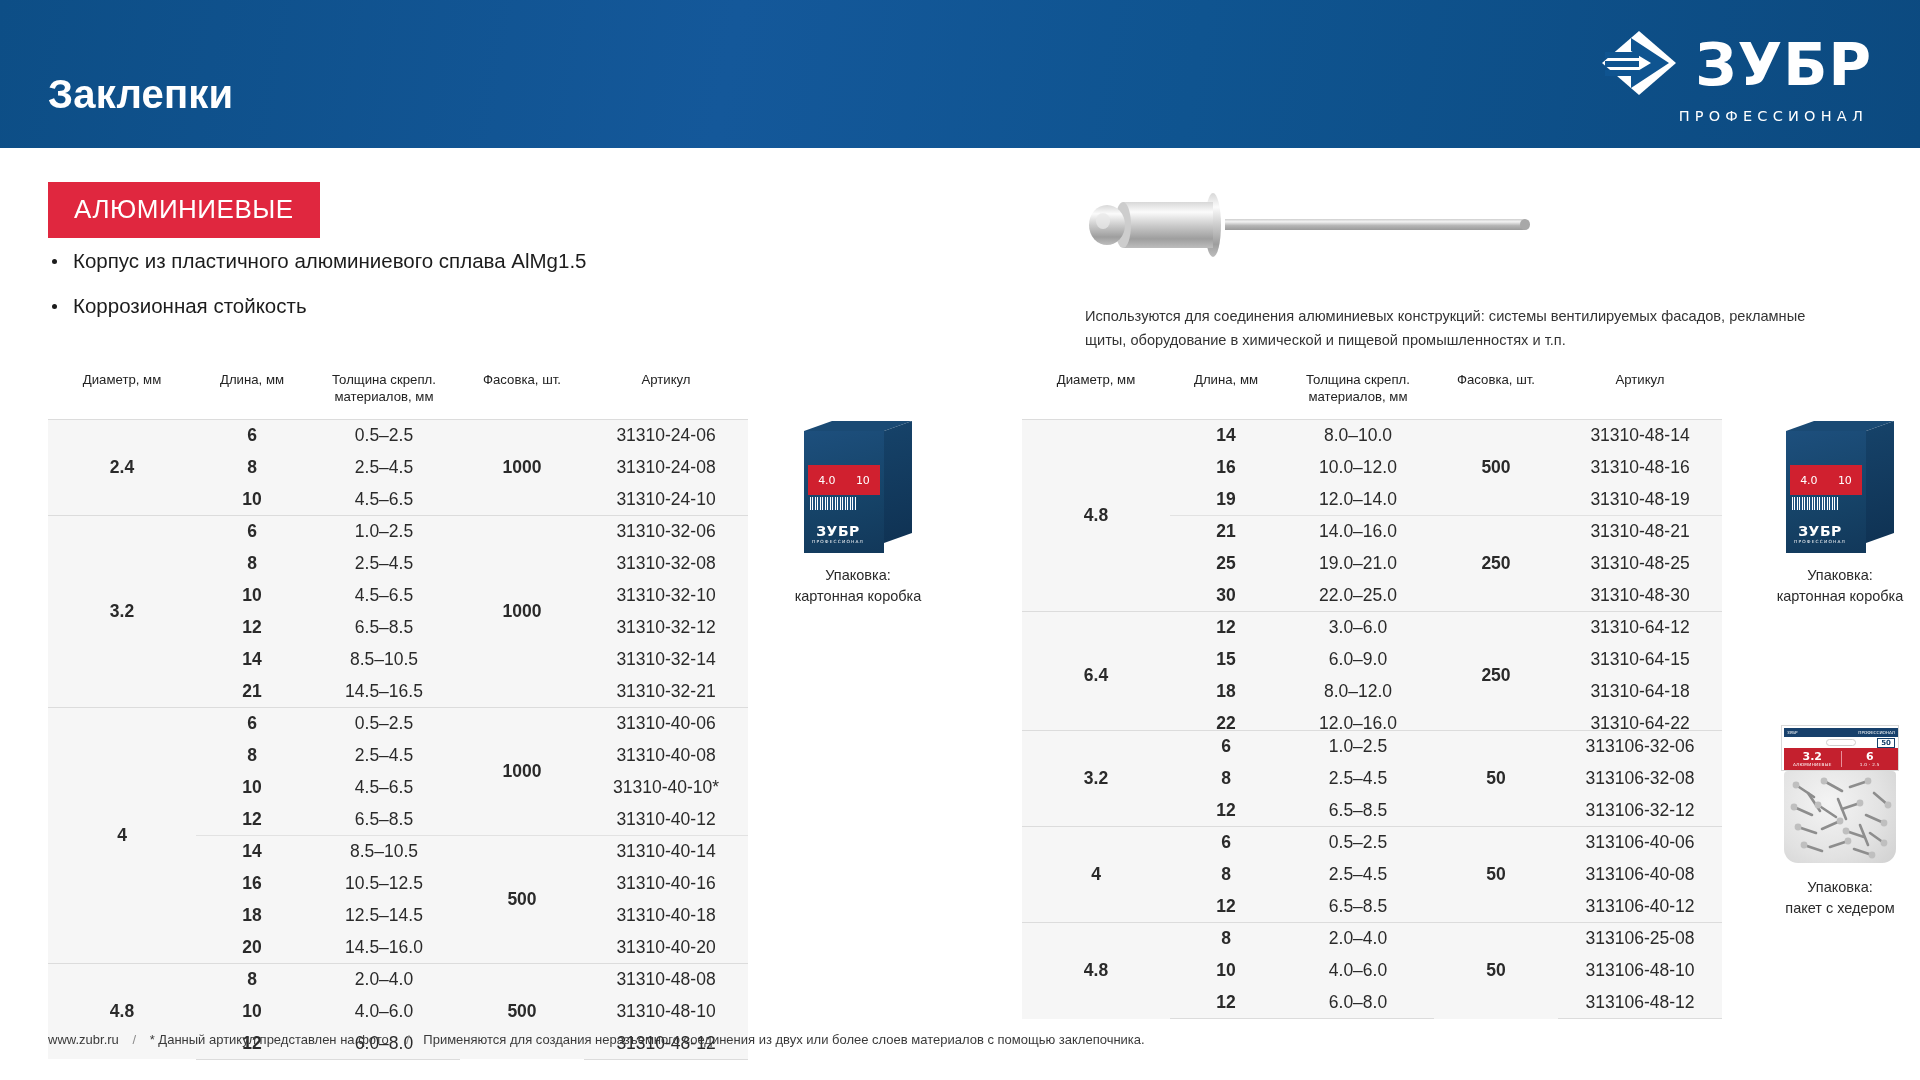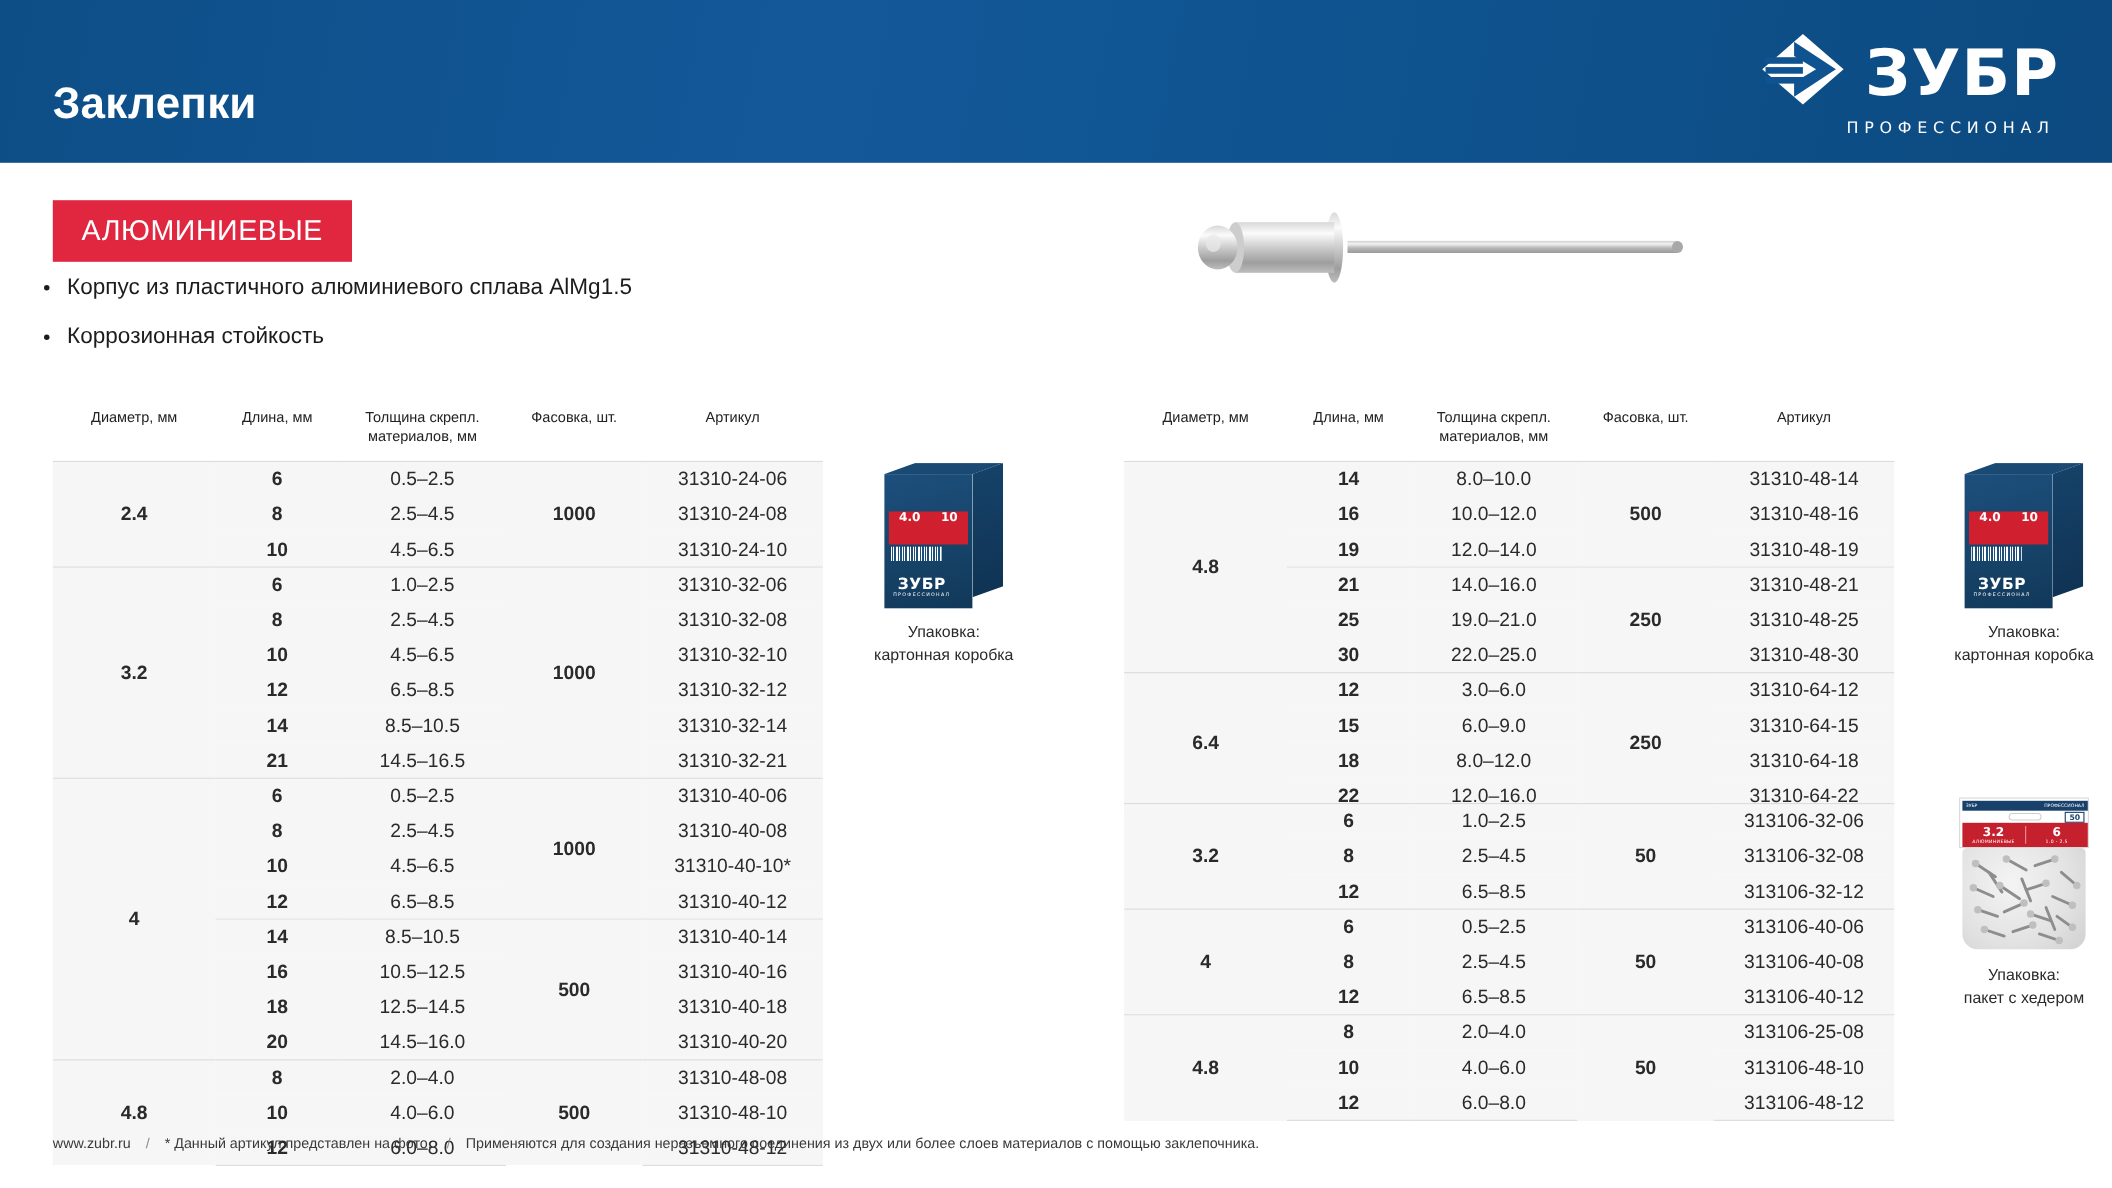--- a/index.html
+++ b/index.html
@@ -37,21 +37,21 @@
     margin-top: 8px; margin-right: 4px; font-family: "DejaVu Sans", sans-serif;
   }
 
   
   .badge {
     position: absolute; left: 48px; top: 182px;
     background: #e0273f; color: #ffffff;
     font-size: 26px; padding: 12px 26px 13px 26px;
     letter-spacing: .5px;
   }
-  .bullets { position: absolute; left: 40px; top: 248px; width: 620px; }
+  .bullets { position: absolute; left: 52px; top: 248px; width: 620px; }
   .bullet { display: flex; align-items: flex-start; margin-bottom: 19px; }
   .bullet-dot {
     width: 5px; height: 5px; border-radius: 50%; background: #1c1c1c;
     margin-top: 11px; margin-right: 16px; flex: none;
   }
   .bullet-text { font-size: 20.5px; color: #1c1c1c; line-height: 1.25; }
 
   
   .rivet { position: absolute; left: 1075px; top: 190px; }
 
@@ -103,22 +103,22 @@
     clip-path: polygon(0 10px, 100% 0, 100% 112px, 0 100%);
   }
   .box-top {
     position: absolute; left: 0; top: 6px; width: 108px; height: 16px;
     background: #1a4a74; clip-path: polygon(0 10px, 80px 10px, 108px 0, 28px 0);
   }
   .box-red {
     position: absolute; left: 4px; top: 34px; width: 72px; height: 30px;
     background: #d0202f;
     font-family: "DejaVu Sans", sans-serif;
-    color: #fff; display: flex; align-items: flex-start; justify-content: space-around;
-    font-size: 11px; font-weight: bold;
+    color: #fff; display: flex; align-items: center; justify-content: space-around;
+    font-size: 11px; font-weight: normal;
   }
   .box-red span { line-height: 1; }
   .box-bc {
     position: absolute; left: 6px; top: 66px; width: 46px; height: 13px;
     background: repeating-linear-gradient(90deg,#fff 0 1px,#1d4f7d 1px 2px,#fff 2px 3px,#1d4f7d 3px 5px);
   }
   .box-logo {
     position: absolute; left: 8px; top: 92px; color: #fff;
     font-size: 14px; font-weight: bold; font-family: "DejaVu Sans", sans-serif;
     letter-spacing: .5px;
@@ -229,20 +229,21 @@
       <ellipse cx="138" cy="35" rx="8" ry="32" fill="url(#mtl)"></ellipse>
 
       <rect x="48" y="12" width="90" height="46" fill="url(#mtl)"></rect>
       <ellipse cx="48" cy="35" rx="8" ry="23" fill="#cdcdcd"></ellipse>
 
       <ellipse cx="32" cy="35" rx="18" ry="20" fill="url(#mtl)"></ellipse>
       <ellipse cx="28" cy="31" rx="7" ry="8" fill="#e8e8e8" opacity=".75"></ellipse>
     </svg>
   </div>
 
+  <div class="intro-text">Используются для соединения алюминиевых конструкций: системы вентилируемых фасадов, рекламные щиты, оборудование в химической и пищевой промышленностях и т.п.</div>
 
   <table class="tbl table-left">
     <colgroup>
         <col style="width:148px">
         <col style="width:112px">
         <col style="width:152px">
         <col style="width:124px">
         <col style="width:164px">
       </colgroup>
     <thead>

